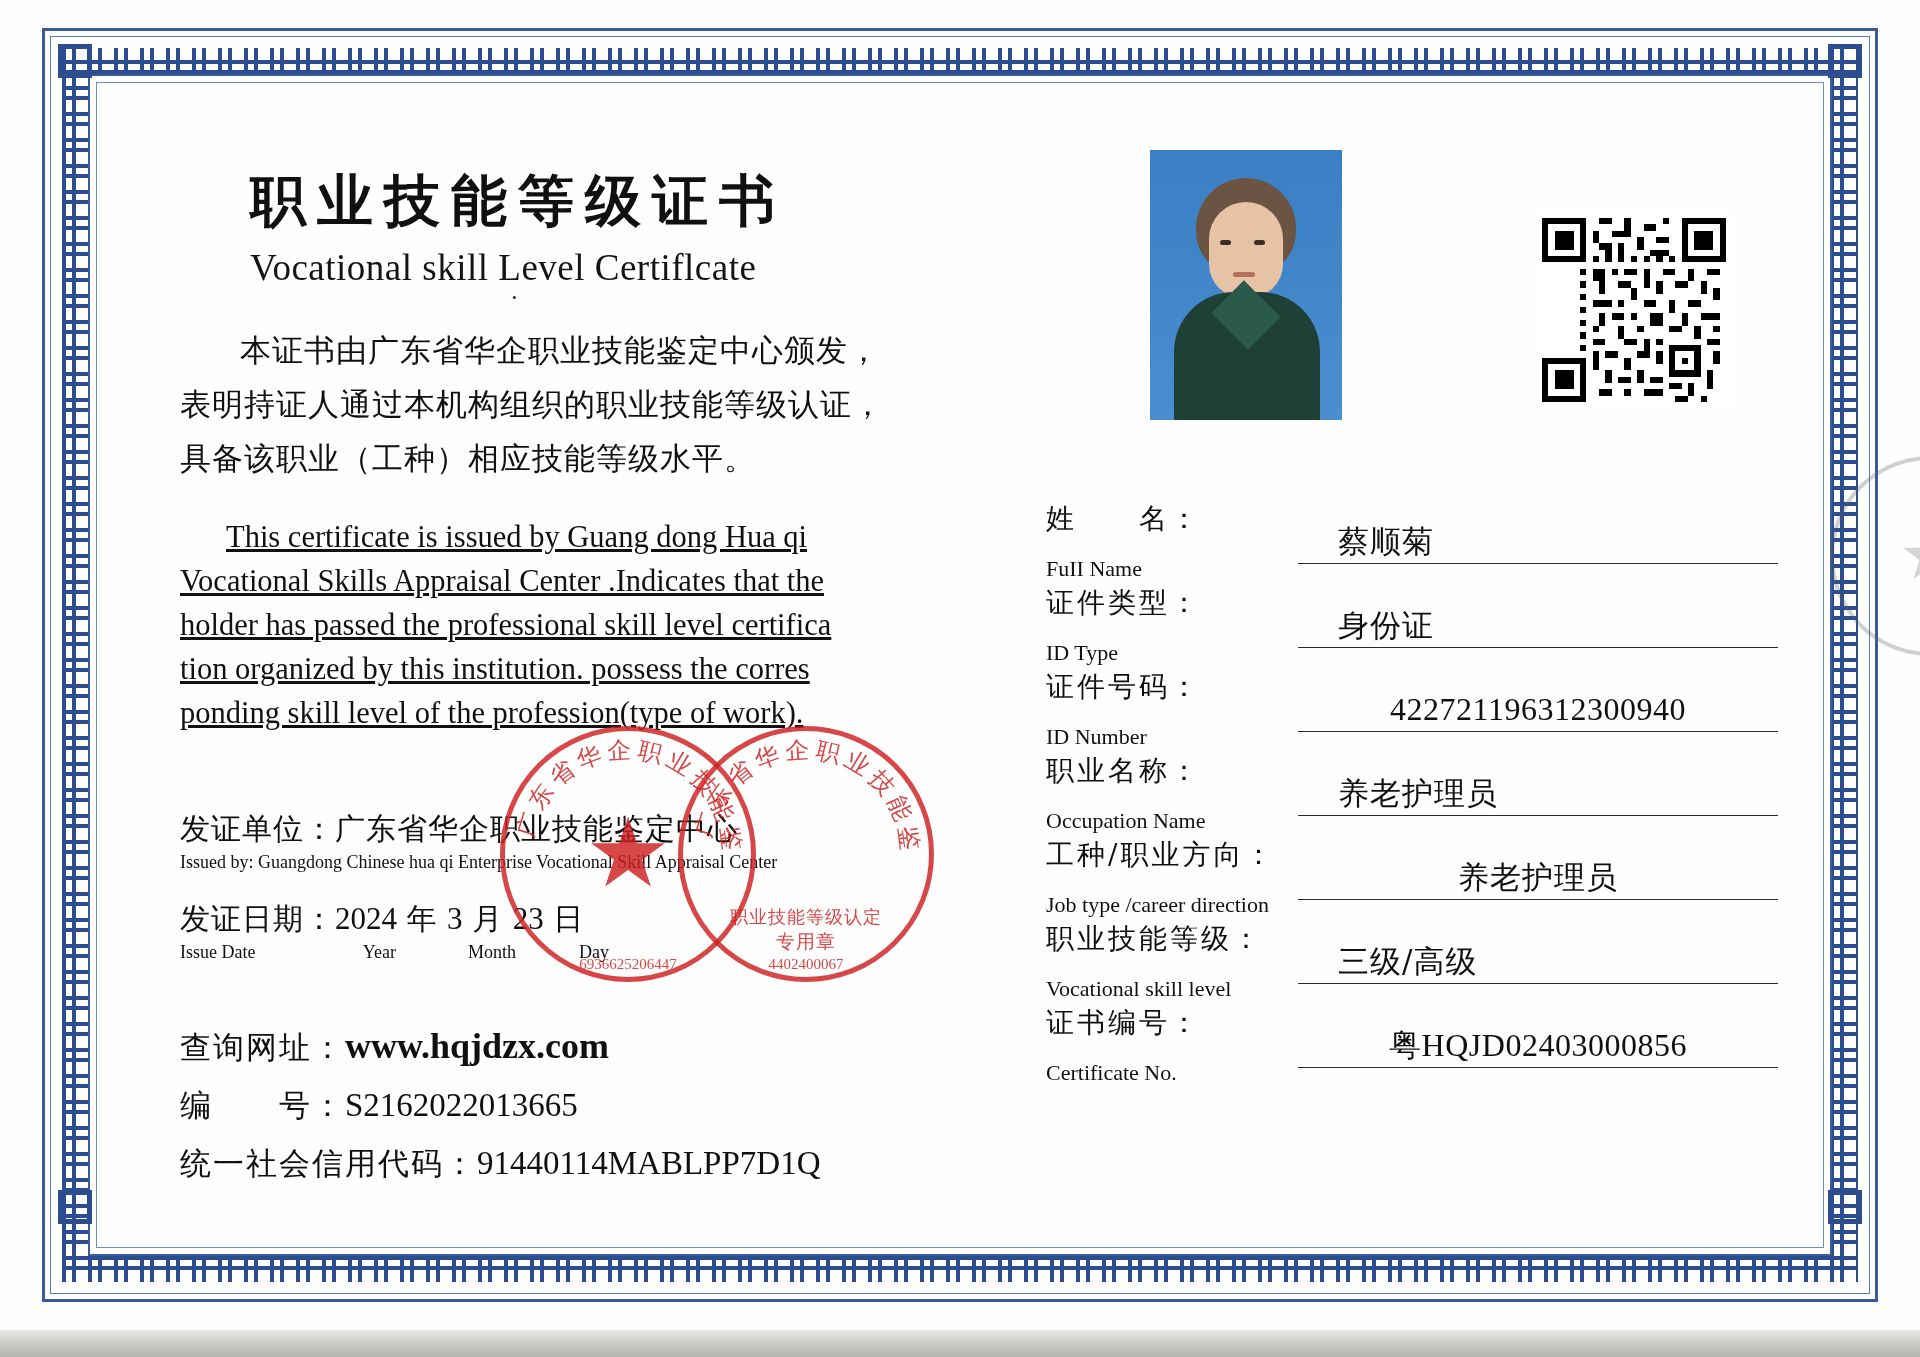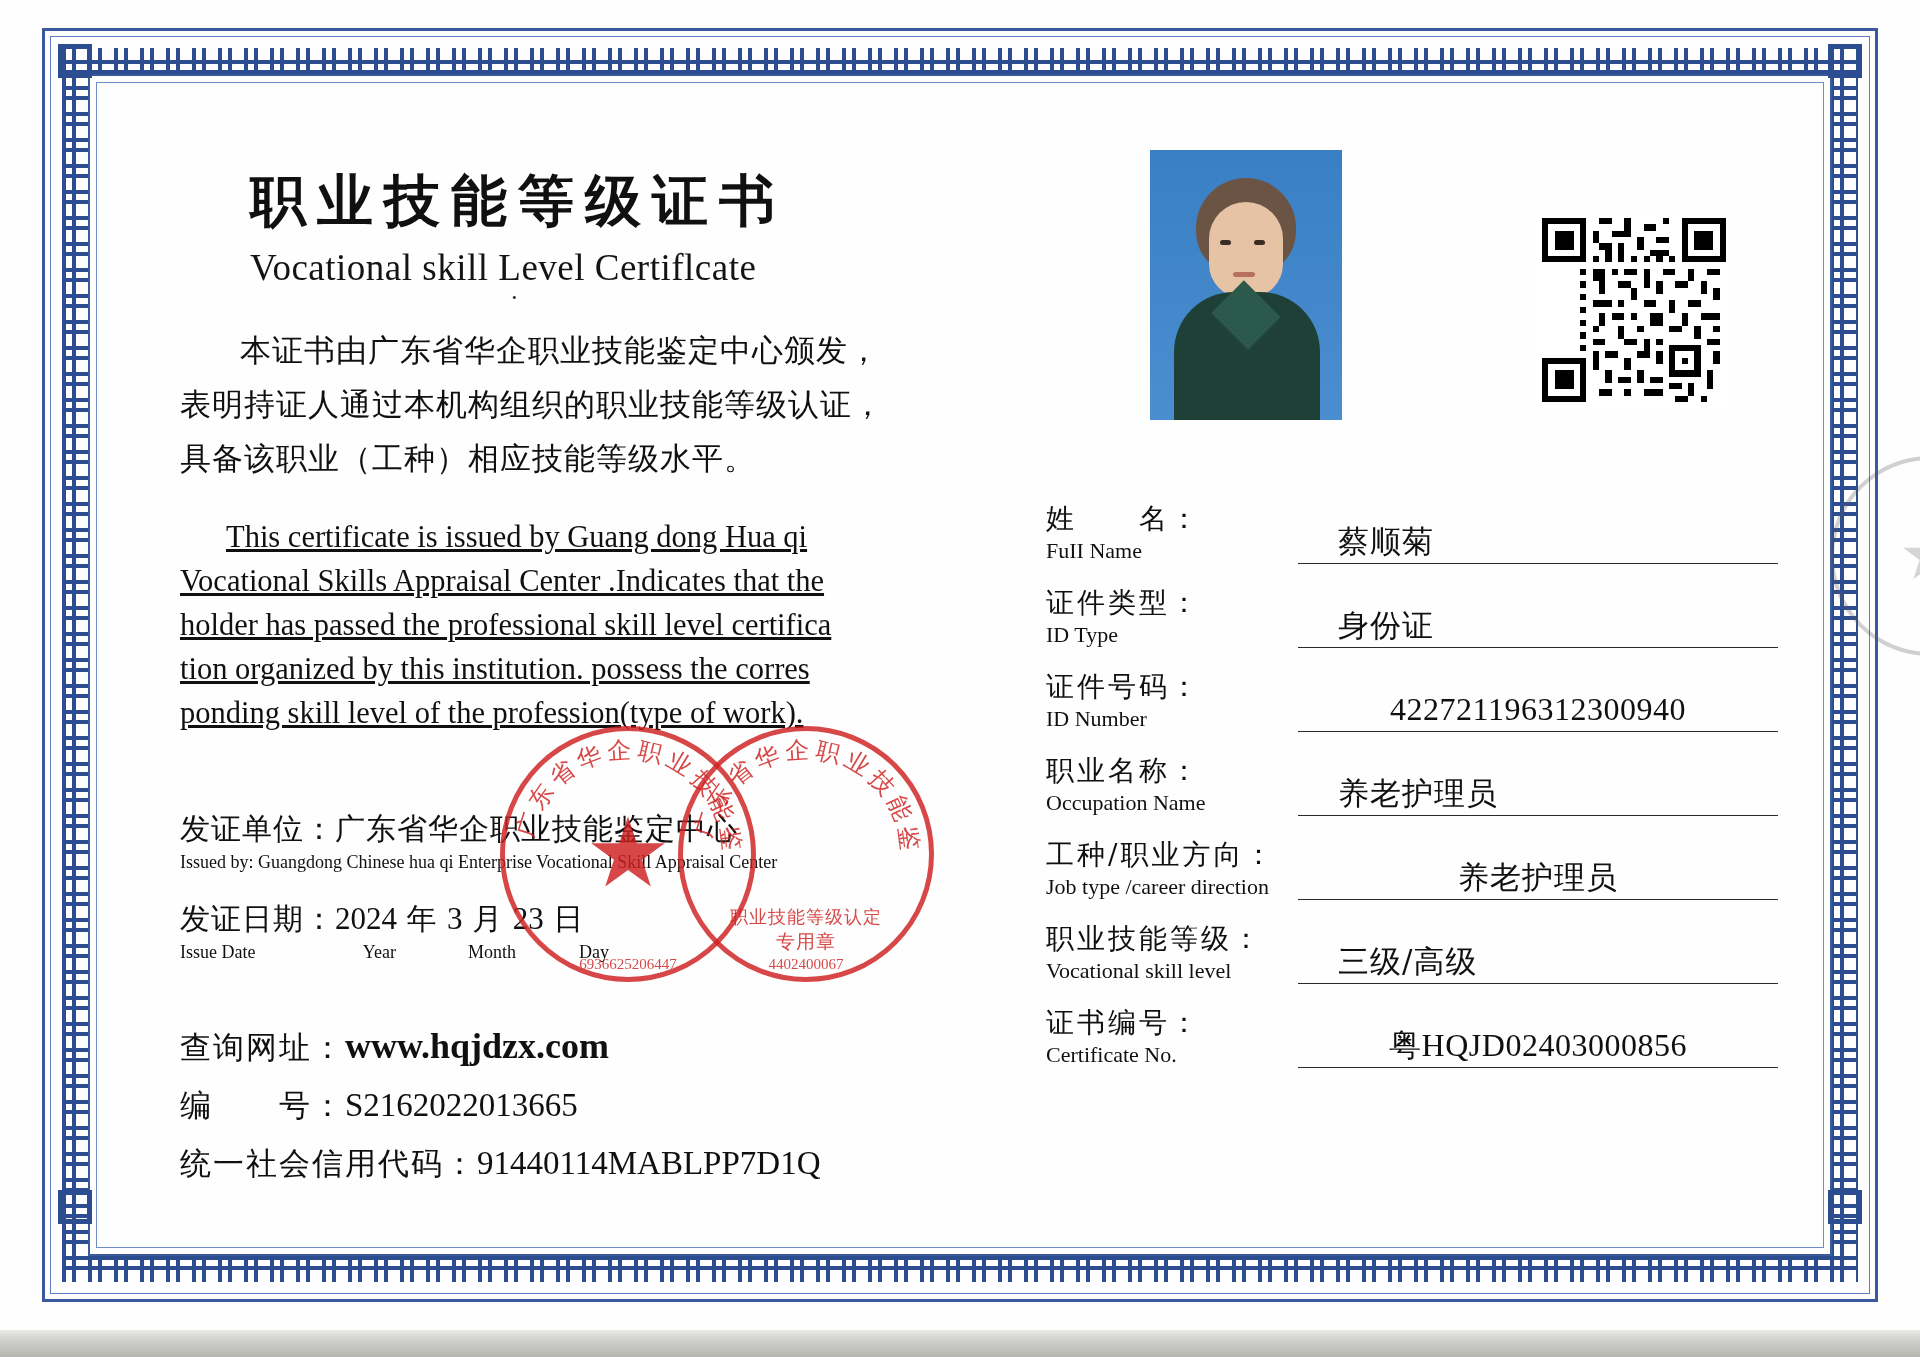--- a/index.html
+++ b/index.html
@@ -294,21 +294,21 @@
     font-size: 28px;
     color: #101010;
     letter-spacing: 3px;
     white-space: nowrap;
   }
   .field-label .en {
     display: block;
     font-family: "Liberation Serif", serif;
     font-size: 22px;
     color: #101010;
-    margin-top: 0;
+    margin-top: 18px;
     white-space: nowrap;
   }
   .field-value {
     position: absolute;
     left: 258px;
     bottom: 16px;
     width: 480px;
     border-bottom: 1.6px solid #2a2a2a;
     height: 44px;
     text-align: center;

